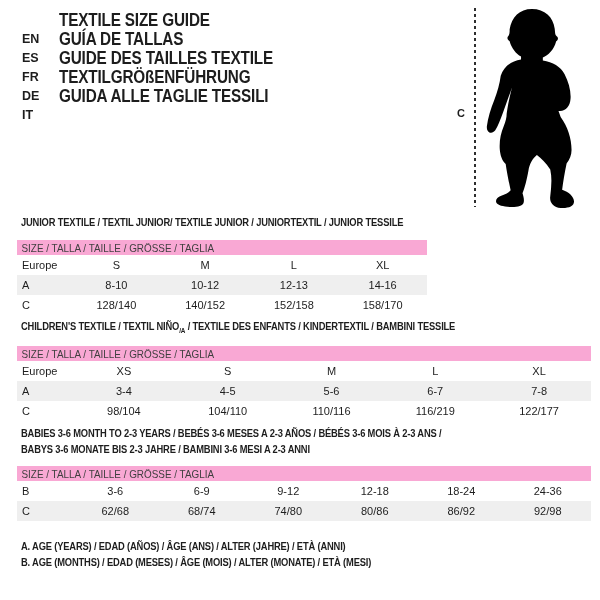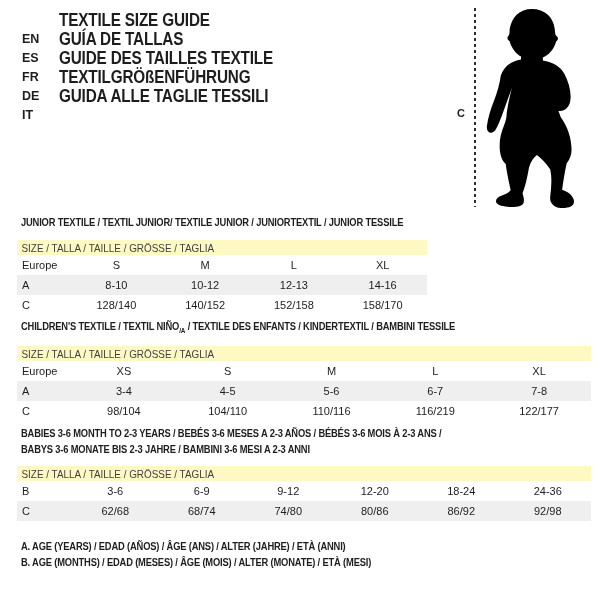--- a/index.html
+++ b/index.html
@@ -19,21 +19,21 @@
     position:absolute;left:474px;top:8px;width:2px;height:199px;
     background:repeating-linear-gradient(to bottom,#2e2e2e 0,#2e2e2e 3px,transparent 3px,transparent 6px);
   }
   .c-mark{position:absolute;left:457px;top:107px;font-weight:bold;font-size:11px;}
   
   .sec-title{position:absolute;left:21px;font-weight:bold;font-size:11px;white-space:nowrap;line-height:16px;}
   .ttl-sub{font-size:7.5px;vertical-align:sub;}
   
   .size-table{position:absolute;border-collapse:collapse;table-layout:fixed;}
   .size-table td{padding:0;font-size:11px;height:20px;vertical-align:middle;}
-  .size-table tr.bar td{background:#fef9c3;height:15px;color:#3f3f3f;}
+  .size-table tr.bar td{background:#f9a8d4;height:15px;color:#3f3f3f;}
   .bar-text{display:inline-block;transform:scaleX(.9);transform-origin:0 50%;padding-left:5px;white-space:nowrap;font-size:11px;}
   .size-table td.lbl{text-align:left;padding-left:5px;}
   .size-table td.val{text-align:center;}
   .size-table tr.alt td{background:#efefef;}
   .t1{left:17px;top:240px;width:410px;}
   .t2{left:17px;top:346px;width:574px;}
   .t3{left:17px;top:466px;width:574px;}
   col.label-col{width:55px;}
   
   .legend{position:absolute;left:21px;top:538px;}
@@ -220,21 +220,21 @@
         <tr class="bar">
       <td colspan="7">
         <span class="bar-text">SIZE / TALLA / TAILLE / GRÖSSE / TAGLIA</span>
       </td>
     </tr>
     <tr>
       <td class="lbl">B</td>
       <td class="val">3-6</td>
       <td class="val">6-9</td>
       <td class="val">9-12</td>
-      <td class="val">12-20</td>
+      <td class="val">12-18</td>
       <td class="val">18-24</td>
       <td class="val">24-36</td>
     </tr>
     <tr class="alt">
       <td class="lbl">C</td>
       <td class="val">62/68</td>
       <td class="val">68/74</td>
       <td class="val">74/80</td>
       <td class="val">80/86</td>
       <td class="val">86/92</td>

